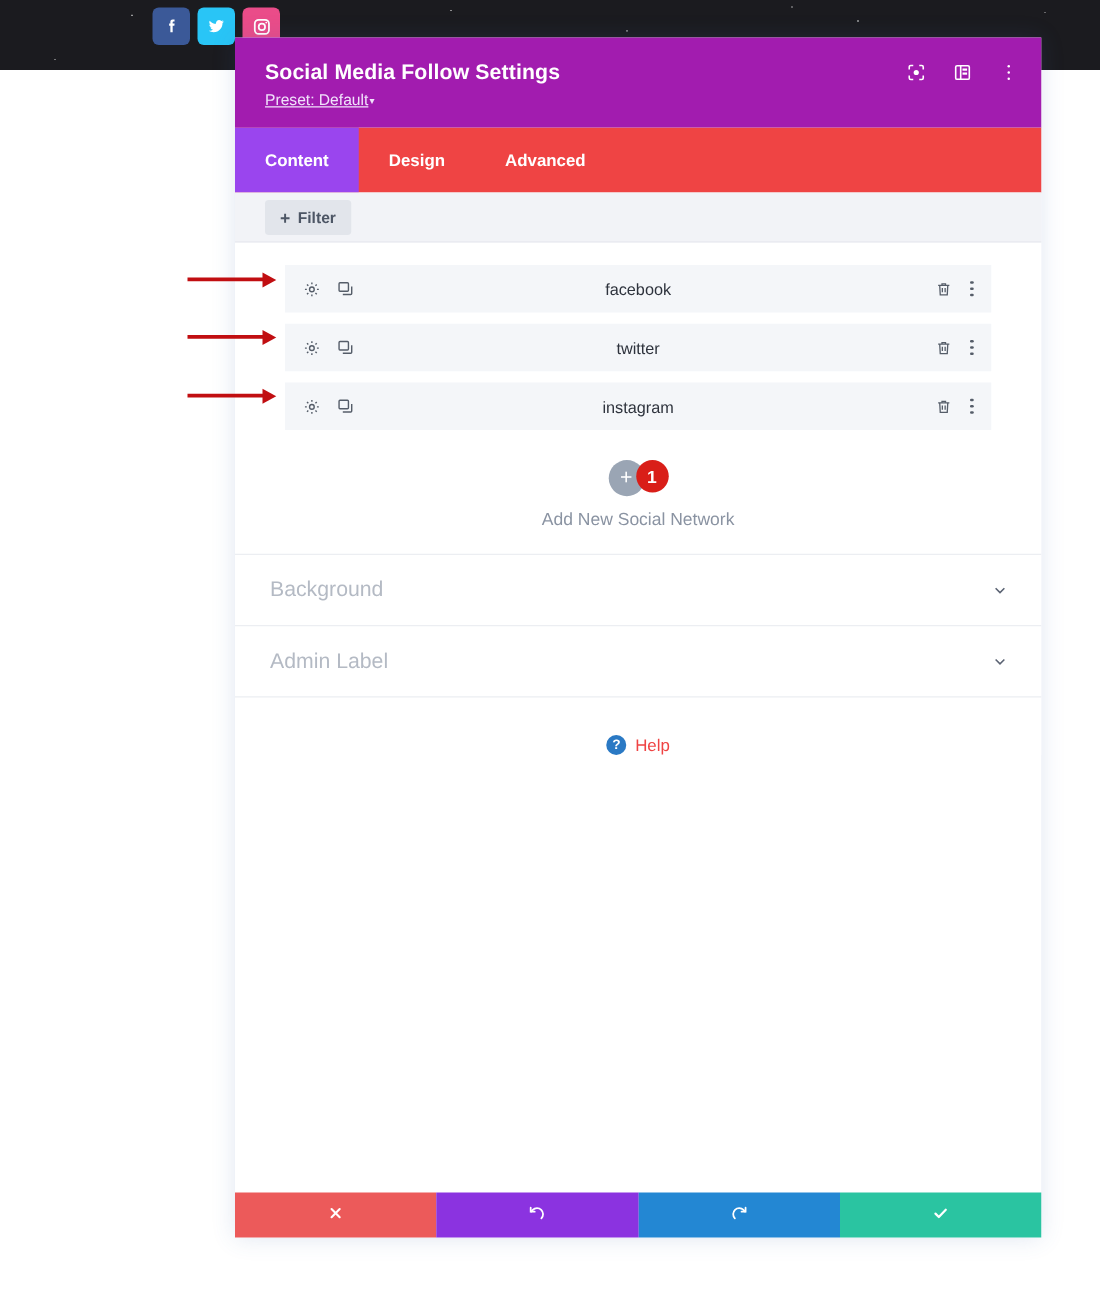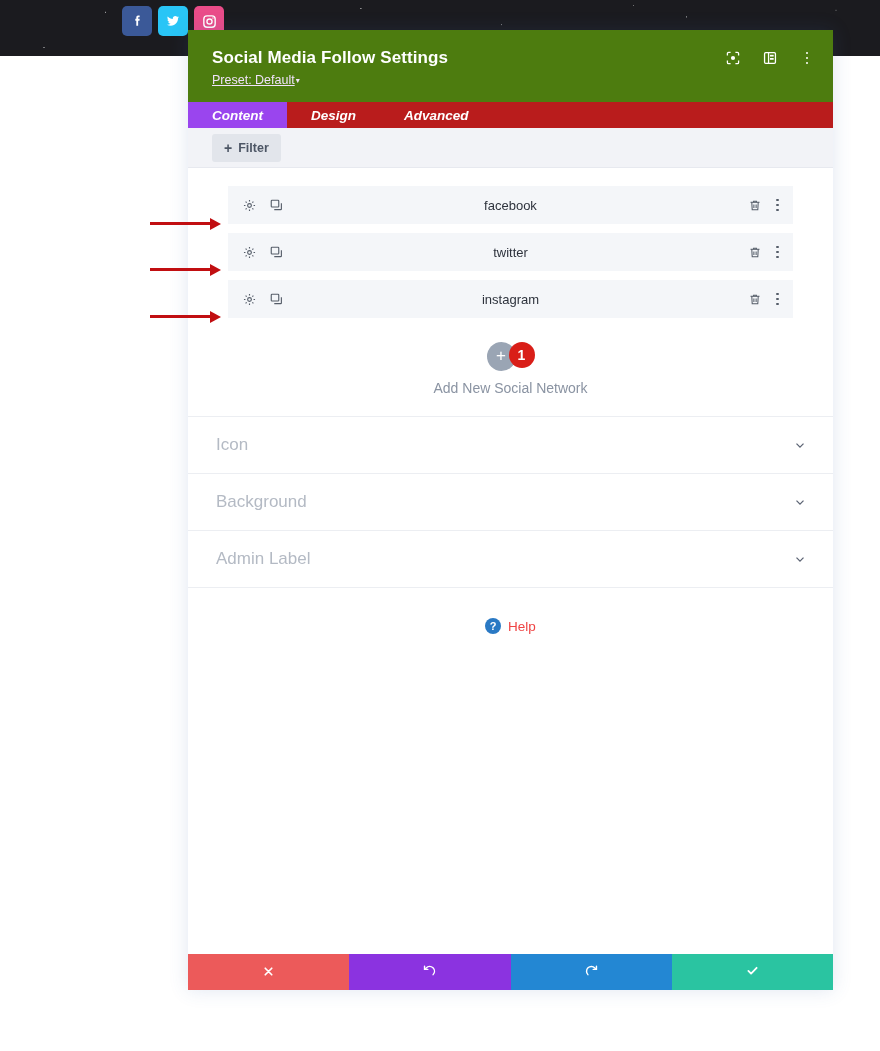--- a/index.html
+++ b/index.html
@@ -68,21 +68,21 @@
     position: absolute;
     left: 188px;
     top: 30px;
     width: 645px;
     height: 960px;
     background: #ffffff;
     box-shadow: 0 0 18px rgba(60,100,170,.16);
   }
 
   .modal-head {
-    background: #4d7c0f;
+    background: #a21caf;
     padding: 17px 20px 13px 24px;
     position: relative;
     height: 72px;
   }
   .modal-title {
     color: #ffffff;
     font-size: 17px;
     font-weight: bold;
     letter-spacing: .1px;
     line-height: 22px;
@@ -127,24 +127,23 @@
   }
   .dots-v i {
     display: block;
     width: 2.6px; height: 2.6px;
     border-radius: 50%;
     background: currentColor;
   }
 
   
   .tabs {
-    background: #b91c1c;
-    display: flex;
-    height: 26px;
-    font-style: italic;
+    background: #ef4444;
+    display: flex;
+    height: 52px;
   }
   .tab {
     padding: 0 24px;
     display: flex;
     align-items: center;
     color: #ffffff;
     font-size: 13.5px;
     font-weight: bold;
     cursor: pointer;
   }
@@ -551,28 +550,20 @@
 
       <div class="add-new">
         <div class="add-circle-wrap">
           <div class="add-circle">+</div>
           <div class="add-badge">1</div>
         </div>
         <div class="add-label">Add New Social Network</div>
       </div>
 
       <div class="accordion">
-        <div class="acc-row">
-          <span class="acc-label">Icon</span>
-          <span class="acc-chevron">
-            <svg width="14" height="14" viewBox="0 0 20 20" fill="none" stroke="#5b6373" stroke-width="1.8">
-                <path d="M5 8l5 5 5-5"></path>
-              </svg>
-          </span>
-        </div>
         <div class="acc-row">
           <span class="acc-label">Background</span>
           <span class="acc-chevron">
             <svg width="14" height="14" viewBox="0 0 20 20" fill="none" stroke="#5b6373" stroke-width="1.8">
                 <path d="M5 8l5 5 5-5"></path>
               </svg>
           </span>
         </div>
         <div class="acc-row">
           <span class="acc-label">Admin Label</span>

